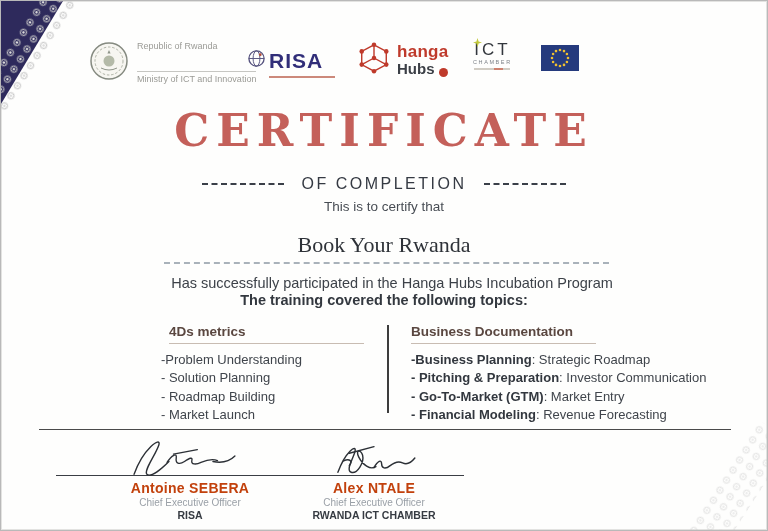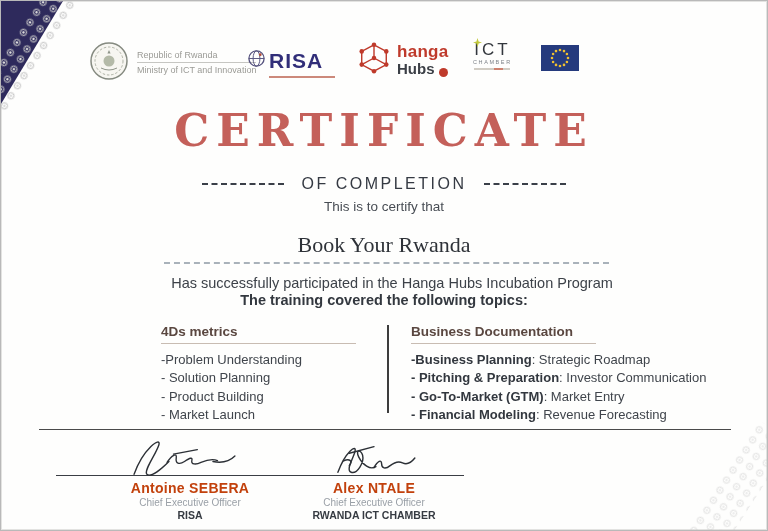--- a/index.html
+++ b/index.html
@@ -17,21 +17,21 @@
       radial-gradient(circle at 6px 6px, rgba(255,255,255,0) 2.2px, #c6c6c6 2.8px, rgba(255,255,255,0) 4.2px),
       radial-gradient(circle at 6px 6px, #dcdcdc 1px, rgba(255,255,255,0) 1.7px);
     background-size:12px 12px;}
   .rosette.tl{left:-40px;top:30px;width:132px;height:36px;transform:rotate(-57deg);}
   .rosette.br{left:643px;top:481px;width:170px;height:40px;transform:rotate(-57deg);opacity:.5;}
 
   
   .hdr{position:absolute;display:flex;align-items:center;}
   .gov{left:88px;top:40px;gap:8px;}
   .gov-text{font-size:9px;color:#9b9b96;line-height:1;}
-  .gov-text .l1{padding-bottom:2px;border-bottom:1px solid #c6c6c2;margin-bottom:3px;}
+  .gov-text .l1{padding-bottom:20px;border-bottom:1px solid #c6c6c2;margin-bottom:3px;}
   .risa{left:246px;top:48px;gap:4px;flex-direction:column;align-items:flex-start;}
   .risa-row{display:flex;align-items:center;gap:3px;}
   .risa-word{font-size:21px;font-weight:bold;color:#312e79;letter-spacing:1px;line-height:1;}
   .risa-tag{width:66px;height:2px;background:#b04a35;opacity:.65;margin-left:22px;}
   .hanga{left:356px;top:40px;gap:6px;}
   .hanga-text{line-height:1.05;}
   .hanga-top{font-size:17px;font-weight:800;color:#bf3a2b;letter-spacing:.3px;}
   .hanga-bottom{font-size:15px;font-weight:700;color:#3b3f46;display:flex;align-items:flex-end;gap:4px;}
   .hanga-dot{width:9px;height:9px;border-radius:50%;background:#bf3a2b;display:inline-block;}
   .ict{left:472px;top:40px;flex-direction:column;align-items:center;gap:1px;}
@@ -62,21 +62,21 @@
   .participation{position:absolute;top:274px;left:16px;right:0;text-align:center;
     font-size:14.5px;color:#3d4249;}
   .topics-intro{position:absolute;top:291px;left:0;right:0;text-align:center;
     font-size:14.5px;font-weight:bold;color:#33383f;}
 
   
   .topics-left{position:absolute;left:160px;top:323px;width:215px;}
   .topics-right{position:absolute;left:410px;top:323px;width:330px;}
   .topic-heading{font-size:13.5px;font-weight:bold;color:#5a4740;
     padding-bottom:4px;border-bottom:1px solid #c8bcb2;margin-bottom:7px;}
-  .topics-left .topic-heading{width:195px;}
+  .topics-left .topic-heading{width:195px;margin-left:8px;}
   .topics-right .topic-heading{width:185px;}
   .topic-item{font-size:13px;color:#40454c;line-height:1.42;}
   .topic-item b{color:#32373e;}
   .topics-divider{position:absolute;left:386px;top:324px;height:88px;
     border-left:2px solid #3d3d3d;}
 
   
   .big-rule{position:absolute;top:428px;left:38px;right:36px;border-top:1.5px solid #4a4a4a;}
   .sig{position:absolute;text-align:center;}
   .sig-a{left:55px;top:433px;width:268px;}
@@ -200,21 +200,21 @@
   <div class="recipient">Book Your Rwanda</div>
   <div class="name-line"></div>
 
   <div class="participation">Has successfully participated in the Hanga Hubs Incubation Program</div>
   <div class="topics-intro">The training covered the following topics:</div>
 
   <div class="topics-left">
     <div class="topic-heading">4Ds metrics</div>
     <div class="topic-item">-Problem Understanding</div>
     <div class="topic-item">- Solution Planning</div>
-    <div class="topic-item">- Product Building</div>
+    <div class="topic-item">- Roadmap Building</div>
     <div class="topic-item">- Market Launch</div>
   </div>
 
   <div class="topics-divider"></div>
 
   <div class="topics-right">
     <div class="topic-heading">Business Documentation</div>
     <div class="topic-item"><b>-Business Planning</b><span>: Strategic Roadmap</span></div>
     <div class="topic-item"><b>- Pitching &amp; Preparation</b><span>: Investor Communication</span></div>
     <div class="topic-item"><b>- Go-To-Market (GTM)</b><span>: Market Entry</span></div>

